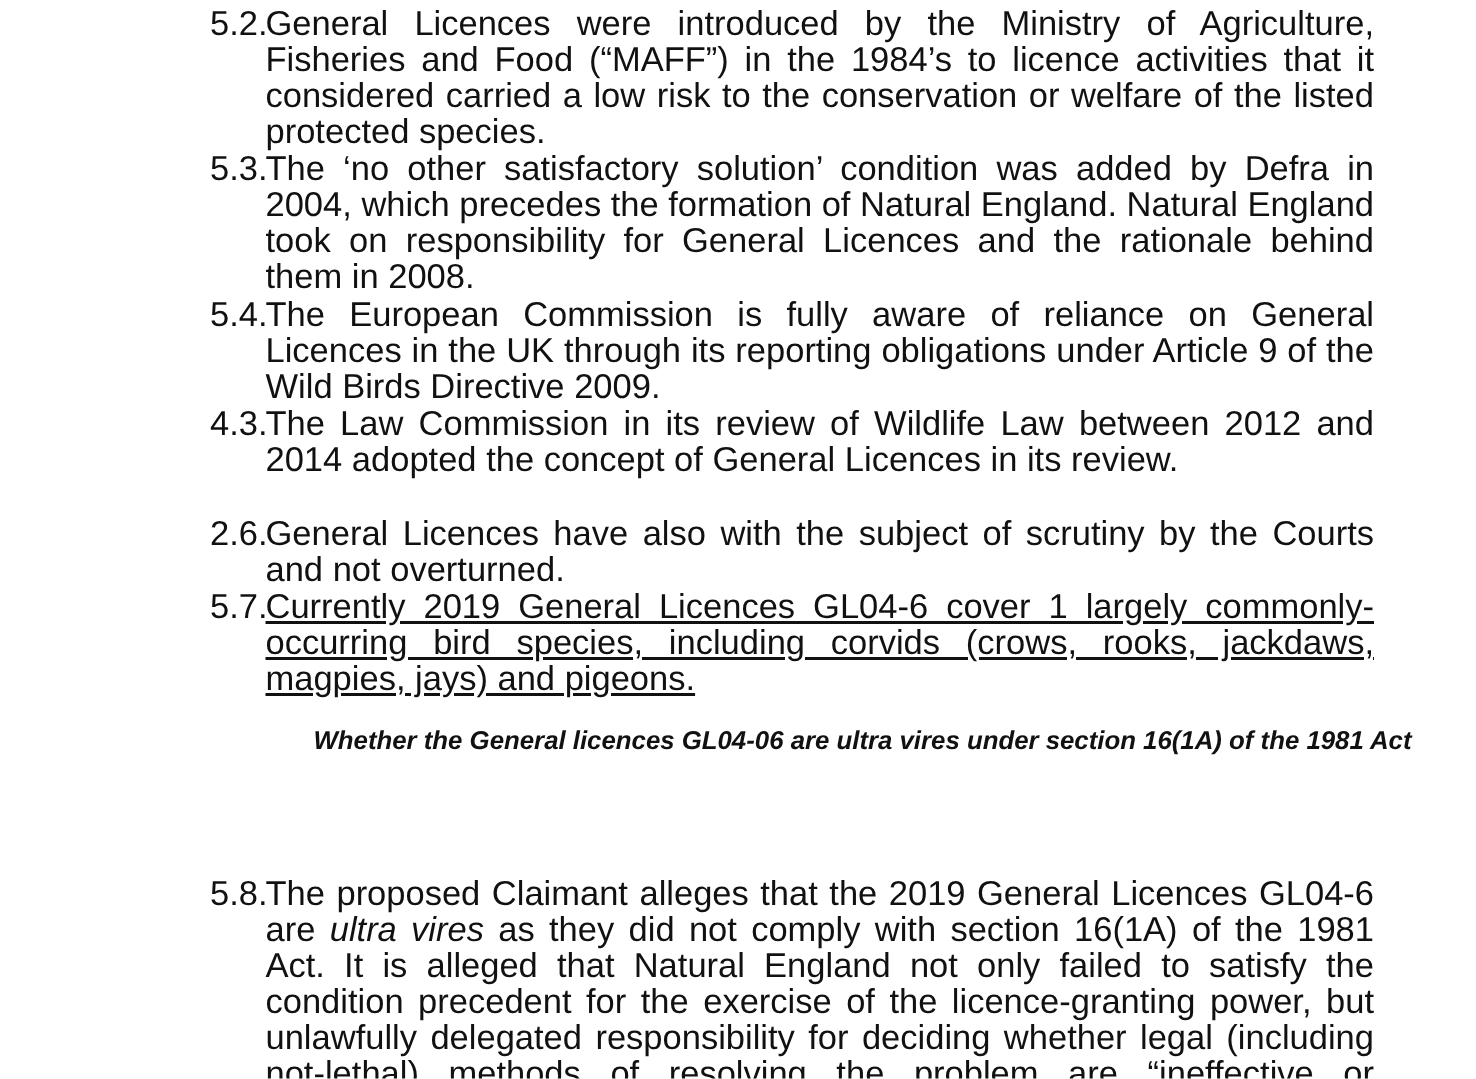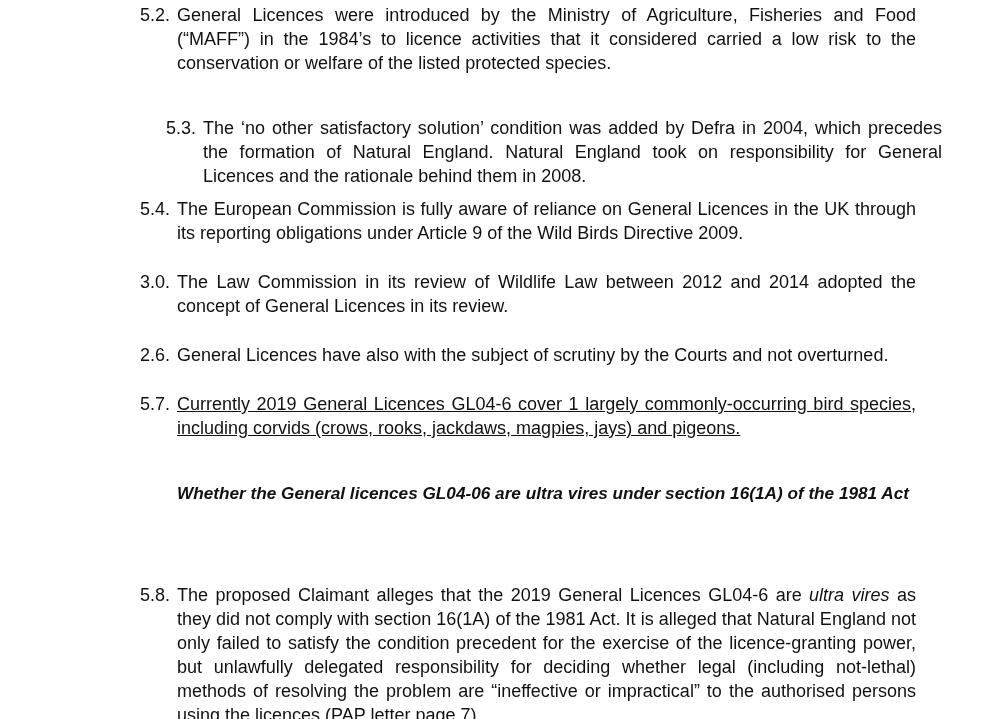--- a/index.html
+++ b/index.html
@@ -1,56 +1,56 @@
 <!DOCTYPE html>
 <html><head>
 <meta charset="utf-8">
 <style>
   html, body { margin: 0; padding: 0; background: #ffffff; }
   body { width: 984px; height: 719px; overflow: hidden; position: relative;
          font-family: "Liberation Sans", sans-serif; color: #111; }
-  .para { position: absolute; left: 140px; width: 776px; font-size: 18px; line-height: 24px; }
+  .para { position: absolute; left: 140px; width: 776px; font-size: 23px; line-height: 24px; }
   .para .num { position: absolute; left: 0; top: 0; }
   .para .txt { margin-left: 37px; text-align: justify; display: block; }
   .para .txt.last-left { text-align-last: left; }
   .heading { position: absolute; left: 177px; width: 739px; font-size: 17.2px; line-height: 21px;
              font-weight: bold; font-style: italic; text-align: justify; text-align-last: left; }
   i.em { font-style: italic; }
 </style>
 </head>
 <body>
 
 <div class="para" style="top:3px;">
   <span class="num">5.2.</span>
   <span class="txt">General Licences were introduced by the Ministry of Agriculture, Fisheries and Food (“MAFF”) in the 1984’s to licence activities that it considered carried a low risk to the conservation or welfare of the listed protected species.</span>
 </div>
 
-<div class="para" style="top:116px;margin-left:26px;">
+<div class="para" style="top:100px;">
   <span class="num">5.3.</span>
   <span class="txt">The ‘no other satisfactory solution’ condition was added by Defra in 2004, which precedes the formation of Natural England. Natural England took on responsibility for General Licences and the rationale behind them in 2008.</span>
 </div>
 
 <div class="para" style="top:197px;">
   <span class="num">5.4.</span>
   <span class="txt">The European Commission is fully aware of reliance on General Licences in the UK through its reporting obligations under Article 9 of the Wild Birds Directive 2009.</span>
 </div>
 
 <div class="para" style="top:270px;">
-  <span class="num">3.0.</span>
+  <span class="num">4.3.</span>
   <span class="txt">The Law Commission in its review of Wildlife Law between 2012 and 2014 adopted the concept of General Licences in its review.</span>
 </div>
 
 <div class="para" style="top:343px;">
   <span class="num">2.6.</span>
   <span class="txt last-left">General Licences have also with the subject of scrutiny by the Courts and not overturned.</span>
 </div>
 
 <div class="para" style="top:392px;text-decoration:underline;">
   <span class="num">5.7.</span>
   <span class="txt">Currently 2019 General Licences GL04-6 cover 1 largely commonly-occurring bird species, including corvids (crows, rooks, jackdaws, magpies, jays) and pigeons.</span>
 </div>
 
-<div class="heading" style="top:483px;">Whether the General licences GL04-06 are ultra vires under section 16(1A) of the 1981 Act</div>
+<div class="heading" style="top:483px;margin-left:32px;">Whether the General licences GL04-06 are ultra vires under section 16(1A) of the 1981 Act</div>
 
 <div class="para" style="top:549px;margin-top:34px;">
   <span class="num">5.8.</span>
   <span class="txt"><span>The proposed Claimant alleges that the 2019 General Licences GL04-6 are </span><i class="em">ultra vires</i><span> as they did not comply with section 16(1A) of the 1981 Act. It is alleged that Natural England not only failed to satisfy the condition precedent for the exercise of the licence-granting power, but unlawfully delegated responsibility for deciding whether legal (including not-lethal) methods of resolving the problem are “ineffective or impractical” to the authorised persons using the licences (PAP letter page 7).</span></span>
 </div>
 
 </body></html>

